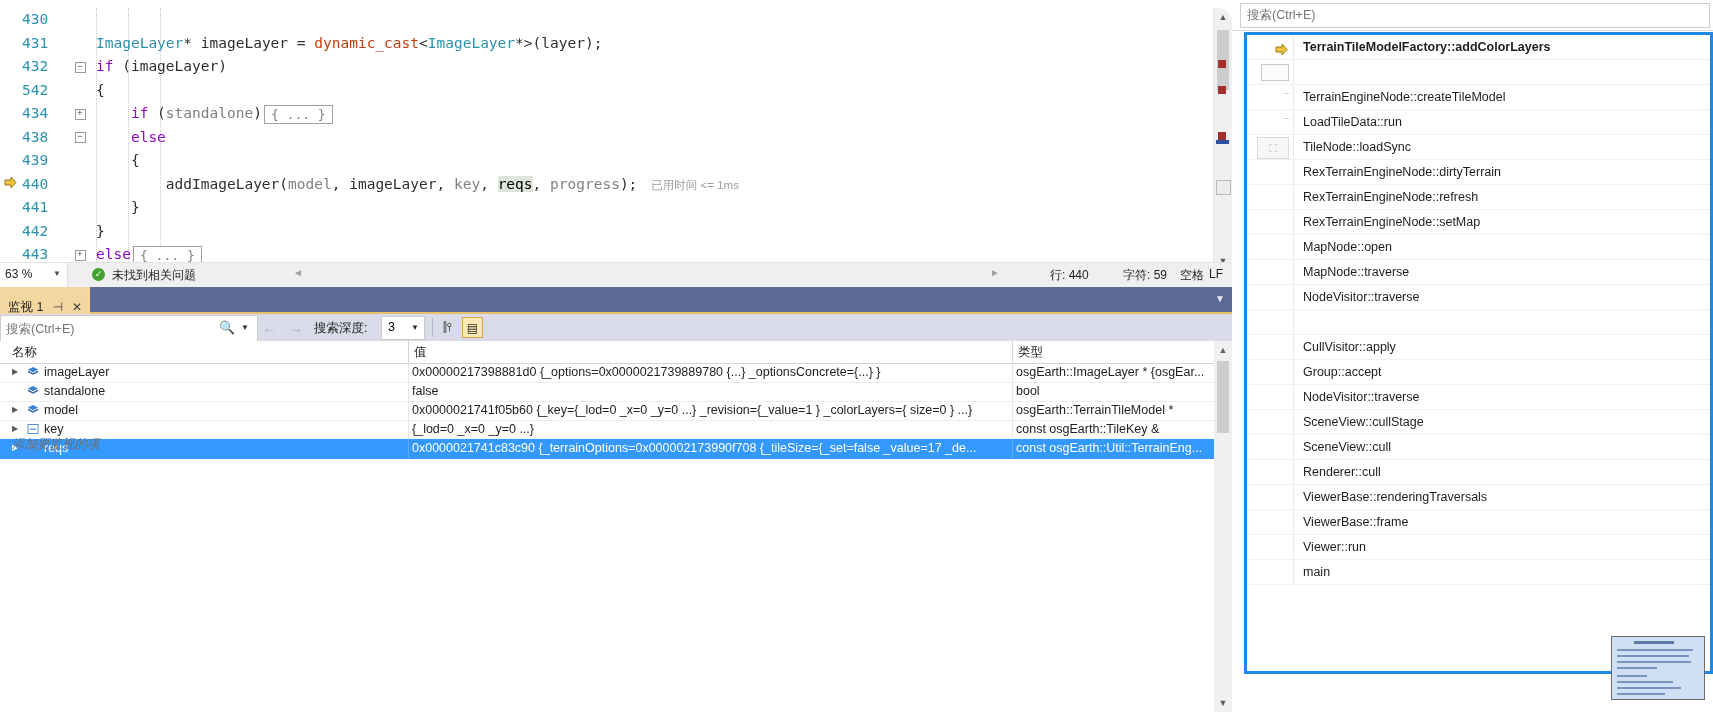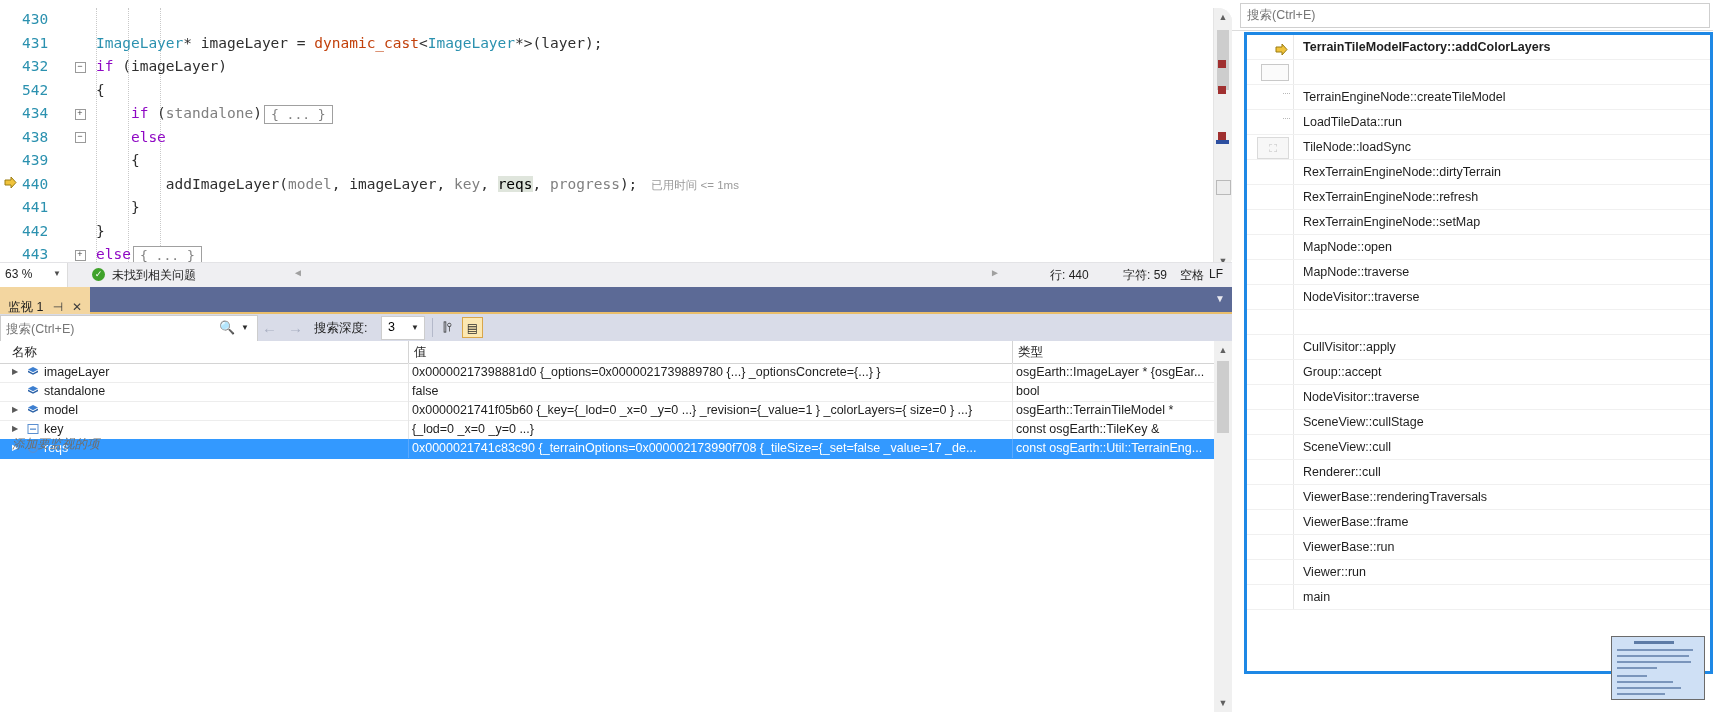--- a/index.html
+++ b/index.html
@@ -396,24 +396,20 @@
           <div class="cs-row">
             <div class="cs-gut"></div>
             <span class="lbl">ViewerBase::renderingTraversals</span>
           </div>
           <div class="cs-row">
             <div class="cs-gut"></div>
             <span class="lbl">ViewerBase::frame</span>
           </div>
           <div class="cs-row">
             <div class="cs-gut"></div>
-            <span class="lbl">ViewerBase::run</span>
-          </div>
-          <div class="cs-row">
-            <div class="cs-gut"></div>
             <span class="lbl">Viewer::run</span>
           </div>
           <div class="cs-row">
             <div class="cs-gut"></div>
             <span class="lbl">main</span>
           </div>
         </div>
     </div>
 
     <div class="thumbnail">

